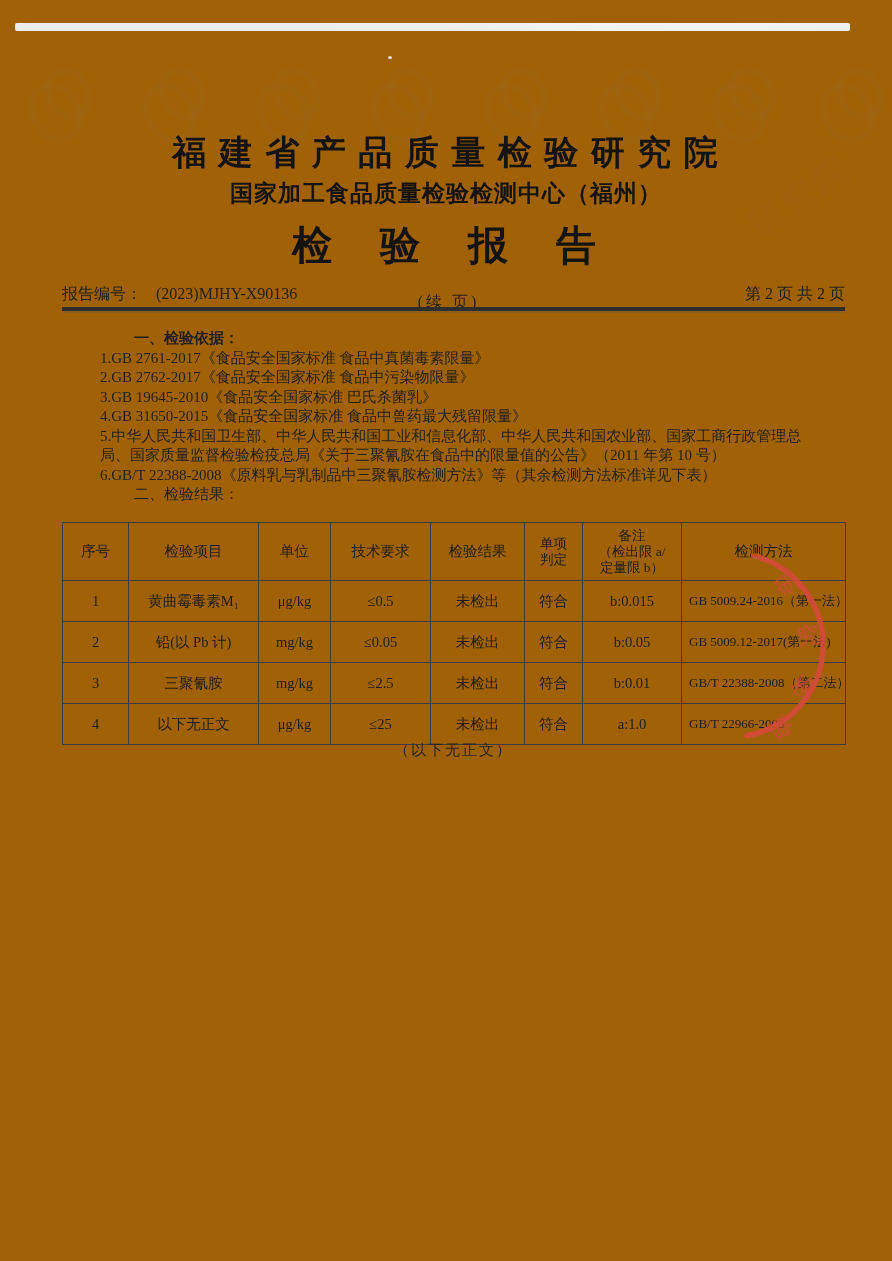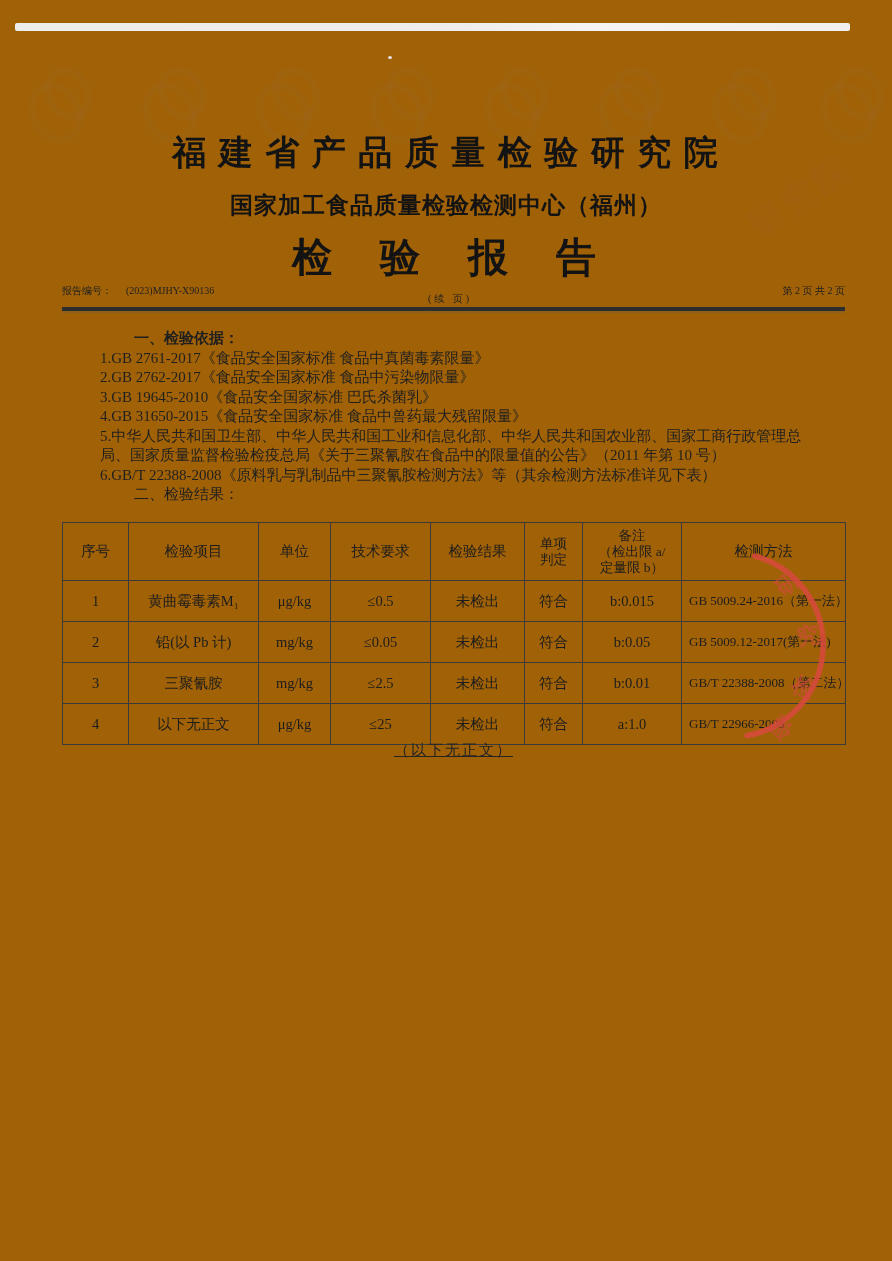--- a/index.html
+++ b/index.html
@@ -21,45 +21,45 @@
   .g5{left:478px}.g6{left:592px}.g7{left:706px}.g8{left:814px}
   
   .title-ghost{position:absolute;top:170px;left:760px;width:120px;height:110px;
     transform:rotate(-35deg);filter:blur(2px);opacity:0.14;color:#a55448;
     font-size:34px;font-weight:700;letter-spacing:4px;line-height:40px;text-align:center;}
   
   .table-seal{position:absolute;top:545px;left:640px;pointer-events:none;}
   
   .titles{position:absolute;top:130px;left:0;width:892px;text-align:center;color:#131313;}
   .org-title{font-size:34px;font-weight:700;letter-spacing:2px;white-space:nowrap;}
-  .sub-title{margin-top:14px;font-size:23px;font-weight:700;letter-spacing:1px;}
+  .sub-title{margin-top:2px;font-size:23px;font-weight:700;letter-spacing:1px;}
   .report-title{margin-top:9px;font-size:40px;font-weight:700;letter-spacing:4px;}
   
-  .meta{position:absolute;top:284px;left:62px;width:783px;height:20px;font-size:10px;}
+  .meta{position:absolute;top:284px;left:62px;width:783px;height:20px;font-size:16px;}
   .meta .left{position:absolute;left:0;top:0;}
   .meta .left .num{margin-left:14px;font-family:"Liberation Serif","DejaVu Serif",serif;}
   .meta .center{position:absolute;left:50%;transform:translateX(-58%);top:8px;letter-spacing:3px;}
   .meta .right{position:absolute;right:0;top:0;}
   .rule{position:absolute;top:307px;left:62px;width:783px;height:4px;background:#2e2e2e;
     box-shadow:0 2px 0 rgba(90,90,90,0.25);}
   
   .basis{position:absolute;top:329px;left:100px;width:706px;font-size:15px;line-height:19.5px;}
   .basis .heading{margin-left:34px;font-weight:bold;}
   .results-heading{margin-left:34px;}
   
   .rtable{position:absolute;top:522px;left:62px;border-collapse:collapse;table-layout:fixed;
     width:783px;font-size:14.5px;color:#1c1c1c;}
   .rtable th,.rtable td{border:1.6px solid #3b3b3b;text-align:center;vertical-align:middle;
     padding:0 2px;font-weight:400;overflow:hidden;}
   .rtable thead th{height:57px;line-height:17px;}
   .rtable tbody td{height:40px;}
   .rtable .method-cell{text-align:left;padding-left:7px;font-size:13px;white-space:nowrap;}
   .remark-small{font-size:13.5px;display:block;line-height:16px;}
   .footer-note{position:absolute;top:741px;left:62px;width:783px;text-align:center;
-    font-size:15px;letter-spacing:2px;color:#242424;text-decoration:underline;}
+    font-size:15px;letter-spacing:2px;color:#242424;}
 </style>
 </head>
 <body>
 
 <div class="page">
 
   <div class="scanband"></div>
   <div class="scandot"></div>
   <div class="ghost g1"></div>
   <div class="ghost g2"></div>

